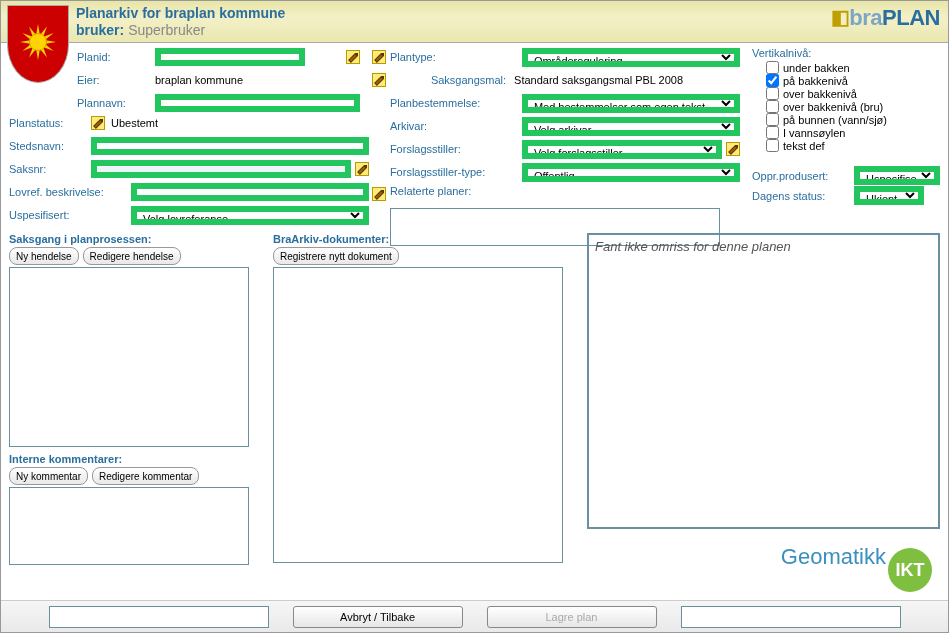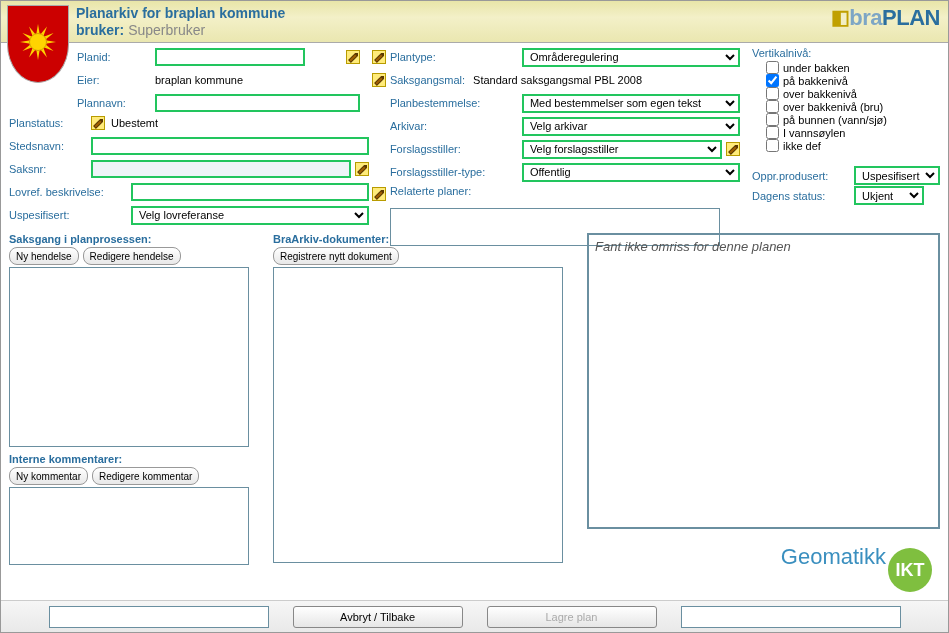--- a/index.html
+++ b/index.html
@@ -44,21 +44,21 @@
   .label { color:#2a6e9e; }
   .form-area { padding: 4px 8px 0 8px; }
   .cols { display:flex; gap:12px; }
   .col1 { width:360px; padding-left:68px;}
   .col2 { width:380px;}
   .col3 { flex:1;}
   .row { display:flex; align-items:center; gap:4px; margin-bottom:3px; min-height:20px;}
   .row .label { width:74px; flex-shrink:0;}
   .col2 .row .label { width:128px; }
   input.txt, select.sel {
-    border:2px solid #22c55e; height:18px; font-size:11px; font-family:inherit; padding:0 2px; background:#fff;
+    border:6px solid #22c55e; height:18px; font-size:11px; font-family:inherit; padding:0 2px; background:#fff;
   }
   select.sel { height:19px; }
   .edit-icon {
     display:inline-block; width:14px; height:14px; background:#ffeb7a; border:1px solid #b89b00;
     position:relative; flex-shrink:0; cursor:pointer;
   }
   .edit-icon::after{content:""; position:absolute; width:8px; height:2px; background:#a06000; top:6px; left:2px; transform:rotate(-45deg); box-shadow:0 0 0 1px #5a3800;}
   .edit-icon::before{content:""; position:absolute; width:3px; height:3px; background:#5a3800; top:2px; left:8px;}
   .chk { width:13px; height:13px; }
   .vert-list .row { margin-bottom:1px; min-height:16px;}
@@ -149,21 +149,21 @@
     </div>
 
     <div class="col2">
       <div class="row">
         <span class="edit-icon"></span>
         <span class="label">Plantype:</span>
         <select class="sel" style="flex:1"><option>Områderegulering</option></select>
       </div>
       <div class="row">
         <span class="edit-icon"></span>
-        <span class="label" style="width:auto; margin-right:4px;">Saksgangsmal:</span>
+        <span class="label" style="width:auto; margin-right:4px;margin-left:41px;">Saksgangsmal:</span>
         <span>Standard saksgangsmal PBL 2008</span>
       </div>
       <div class="row">
         <span style="width:14px"></span>
         <span class="label">Planbestemmelse:</span>
         <select class="sel" style="flex:1"><option>Med bestemmelser som egen tekst</option></select>
       </div>
       <div class="row">
         <span style="width:14px"></span>
         <span class="label">Arkivar:</span>
@@ -209,21 +209,21 @@
           <div class="chk-row">
             <input type="checkbox" class="chk" style="">
             <span>på bunnen (vann/sjø)</span>
           </div>
           <div class="chk-row">
             <input type="checkbox" class="chk" style="">
             <span>I vannsøylen</span>
           </div>
           <div class="chk-row">
             <input type="checkbox" class="chk" style="">
-            <span>ikke def</span>
+            <span>tekst def</span>
           </div>
         </div>
       <div style="height:14px"></div>
       <div class="row">
         <span class="label" style="width:98px">Oppr.produsert:</span>
         <select class="sel" style="width:86px"><option>Uspesifisert</option></select>
       </div>
       <div class="row">
         <span class="label" style="width:98px">Dagens status:</span>
         <select class="sel" style="width:70px"><option>Ukjent</option></select>

